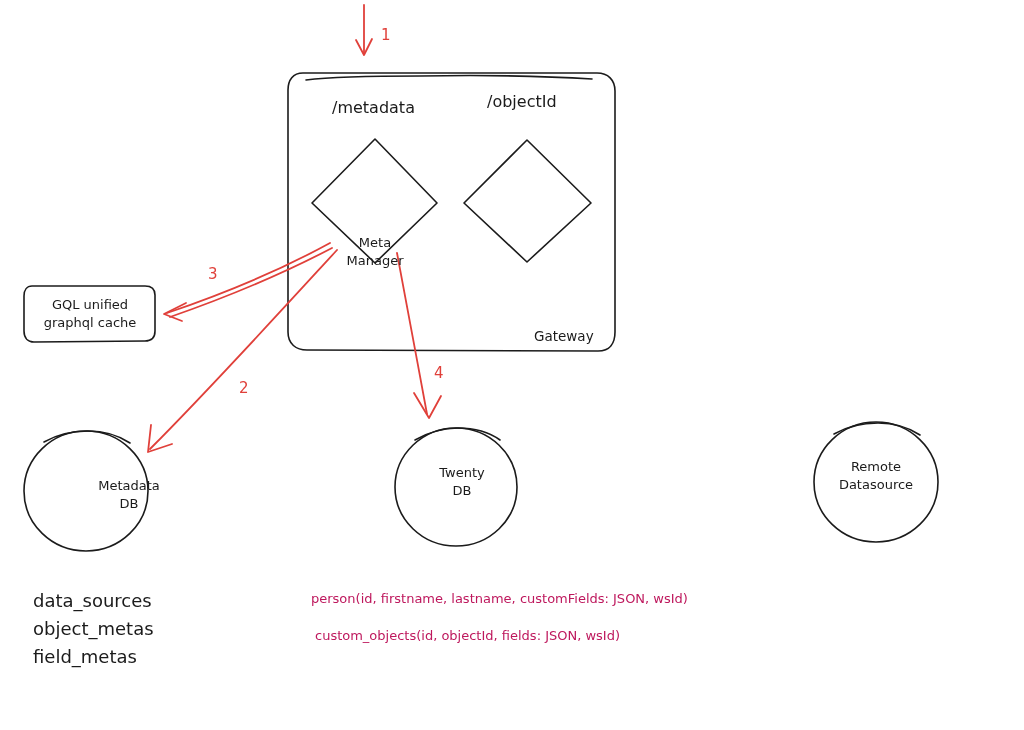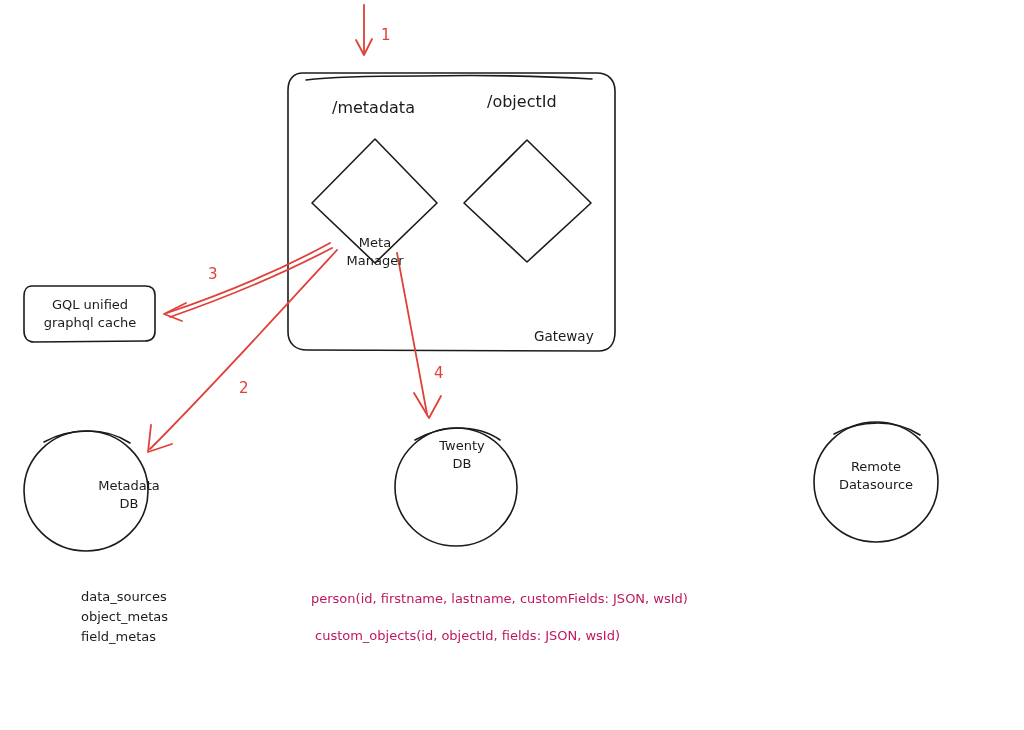--- a/index.html
+++ b/index.html
@@ -52,24 +52,23 @@
     font-size: 16px;
     white-space: pre;
   }
   .gateway-label {
     position: absolute;
     font-size: 13.5px;
     white-space: pre;
   }
   .schema-list {
     position: absolute;
-    font-size: 13px;
+    font-size: 18px;
     line-height: 1.55;
     white-space: pre;
-    margin-left: 48px;
   }
 </style>
 </head>
 <body>
 
 <div id="canvas">
 
   <svg class="layer" viewBox="0 0 1024 730">
     <g fill="none" stroke="#1b1b1b" stroke-width="1.6" stroke-linecap="round" stroke-linejoin="round">
 
@@ -143,21 +142,21 @@
   <div class="shape-label" style="left:325px; top:186px; width:100px;margin-top:48px;">Meta
 Manager</div>
 
   <div class="gateway-label" style="left:534px; top:328px;">Gateway</div>
 
   <div class="shape-label" style="left:24px; top:296px; width:132px;">GQL unified
 graphql cache</div>
 
   <div class="shape-label" style="left:26px; top:477px; width:120px;padding-left:43px;">Metadata
 DB</div>
-  <div class="shape-label" style="left:396px; top:437px; width:132px;">Twenty
+  <div class="shape-label" style="left:396px; top:464px; width:132px;">Twenty
 DB</div>
   <div class="shape-label" style="left:816px; top:458px; width:120px;">Remote
 Datasource</div>
 
   <div class="num" style="left:381px; top:26px;">1</div>
   <div class="num" style="left:239px; top:379px;">2</div>
   <div class="num" style="left:208px; top:265px;">3</div>
   <div class="num" style="left:434px; top:364px;">4</div>
 
   <div class="schema-list" style="left:33px; top:587px;">data_sources

